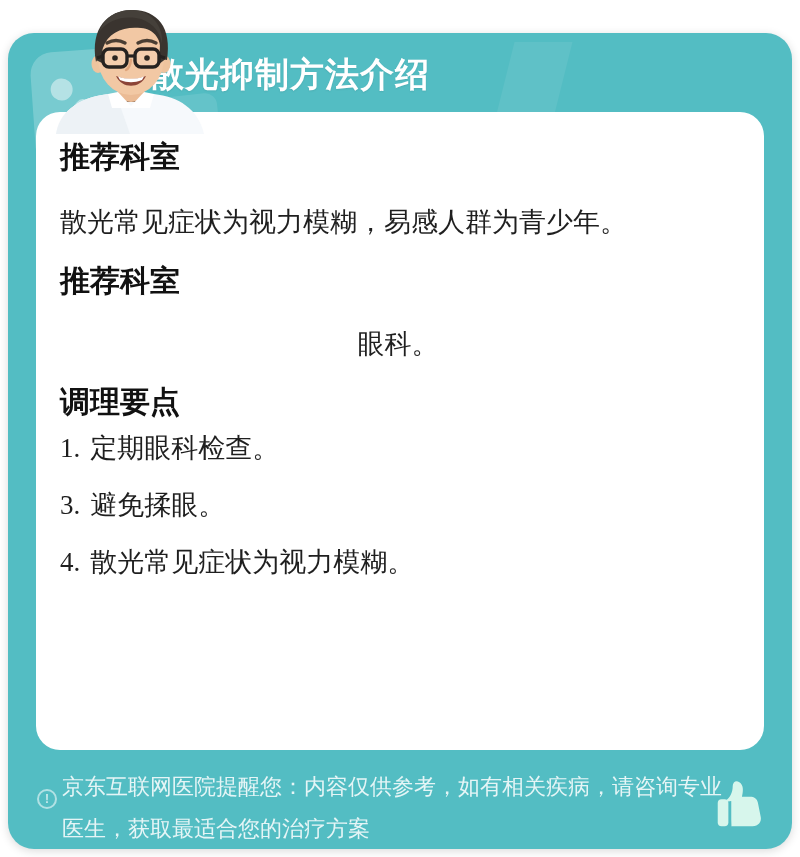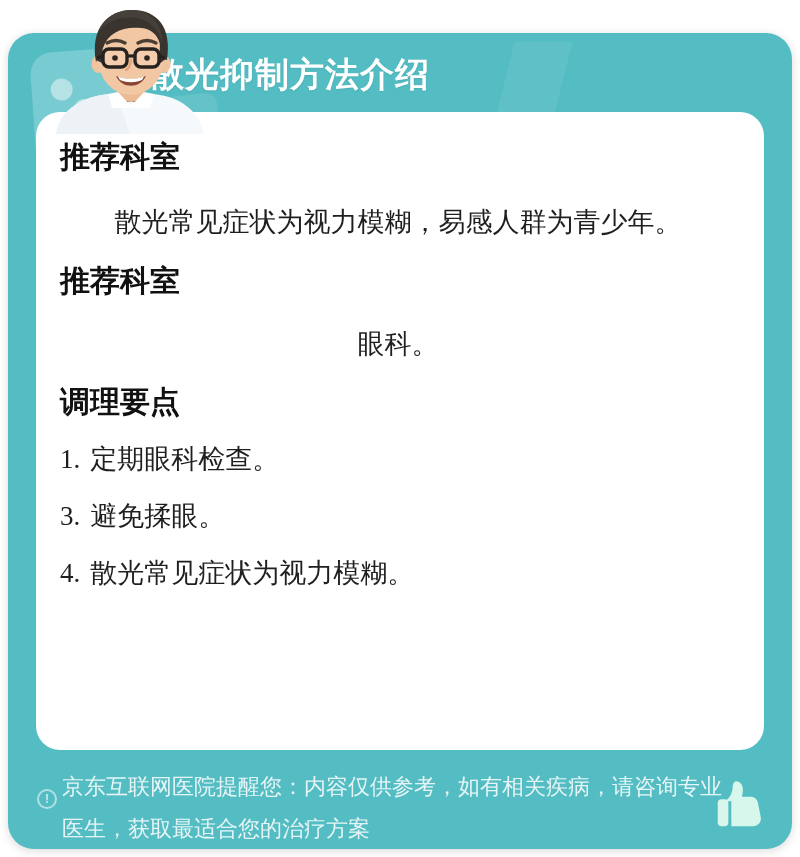--- a/index.html
+++ b/index.html
@@ -44,25 +44,25 @@
     background:#ffffff;border-radius:24px;z-index:3;
     box-sizing:border-box;padding:24px 28px 0 24px;
   }
   .content-card .sec-heading{
     font-size:30px;line-height:38px;font-weight:700;color:#111111;margin:0;
   }
   .content-card .sec-body{
     font-size:27px;line-height:36px;color:#1F1F1F;margin:0;
   }
   .mt-h1{margin-top:2px !important;}
-  .mt-p1{margin-top:28px !important;text-align:center;}
+  .mt-p1{margin-top:28px !important;}
   .mt-h2{margin-top:22px !important;}
   .mt-p2{margin-top:26px !important;text-align:center;}
   .mt-h3{margin-top:21px !important;}
-  .list{margin-top:20px;}
+  .list{margin-top:9px;}
   .list-item{
     font-size:27px;line-height:36px;color:#1F1F1F;margin-bottom:21px;
   }
   .list-num{font-family:"Liberation Serif","DejaVu Serif",serif;margin-right:10px;}
   
   .footer-info-icon{
     position:absolute;left:37px;top:789px;width:20px;height:20px;z-index:4;
     border:2px solid rgba(255,255,255,0.55);border-radius:50%;
     box-sizing:border-box;color:rgba(255,255,255,0.7);
     font-size:12px;font-weight:700;text-align:center;line-height:16px;

